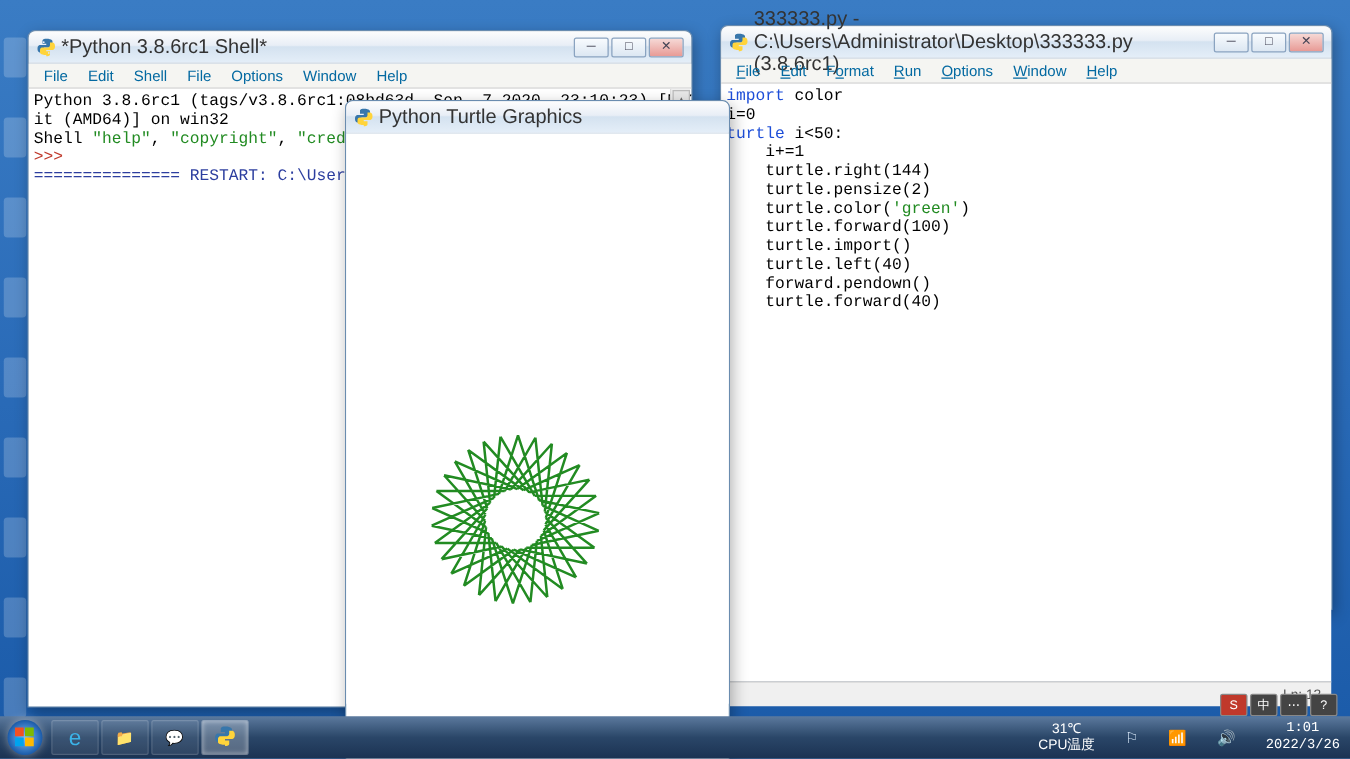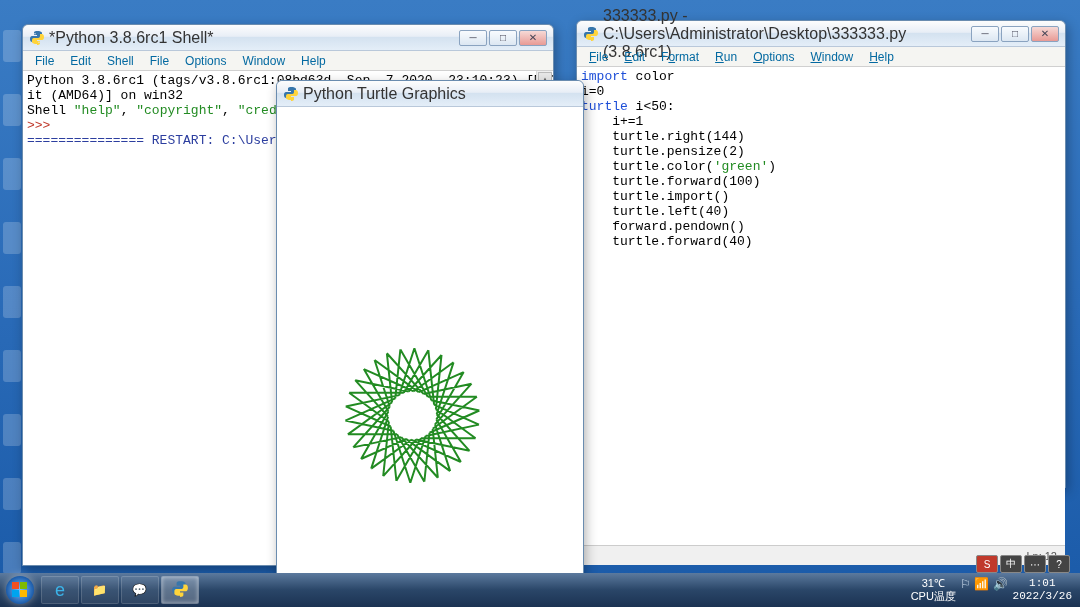--- a/index.html
+++ b/index.html
@@ -144,22 +144,22 @@
   background: rgba(255,255,255,0.08);
   border: 1px solid rgba(255,255,255,0.15);
   border-radius: 2px;
   display: flex; align-items: center; justify-content: center;
 }
 .task-item.active {
   background: rgba(255,255,255,0.25);
   box-shadow: inset 0 0 4px rgba(255,255,255,0.5);
 }
 .tray {
-  margin-left: auto; display: flex; 
-  color: #fff; font-size: 11px; padding-right: 8px; gap: 4px;
+  margin-left: auto; display: flex; align-items: center;
+  color: #fff; font-size: 11px; padding-right: 8px; gap: 24px;
 }
 .tray .temp { text-align: center; line-height: 13px; }
 .tray .clock { text-align: center; line-height: 13px; font-family: Liberation Mono, monospace; }
 .tray-icon { color: #cde; font-size: 12px; }
 
 
 #langbar {
   position: absolute; right: 10px; top: 555px;
   display: flex; gap: 2px; z-index: 5;
 }

